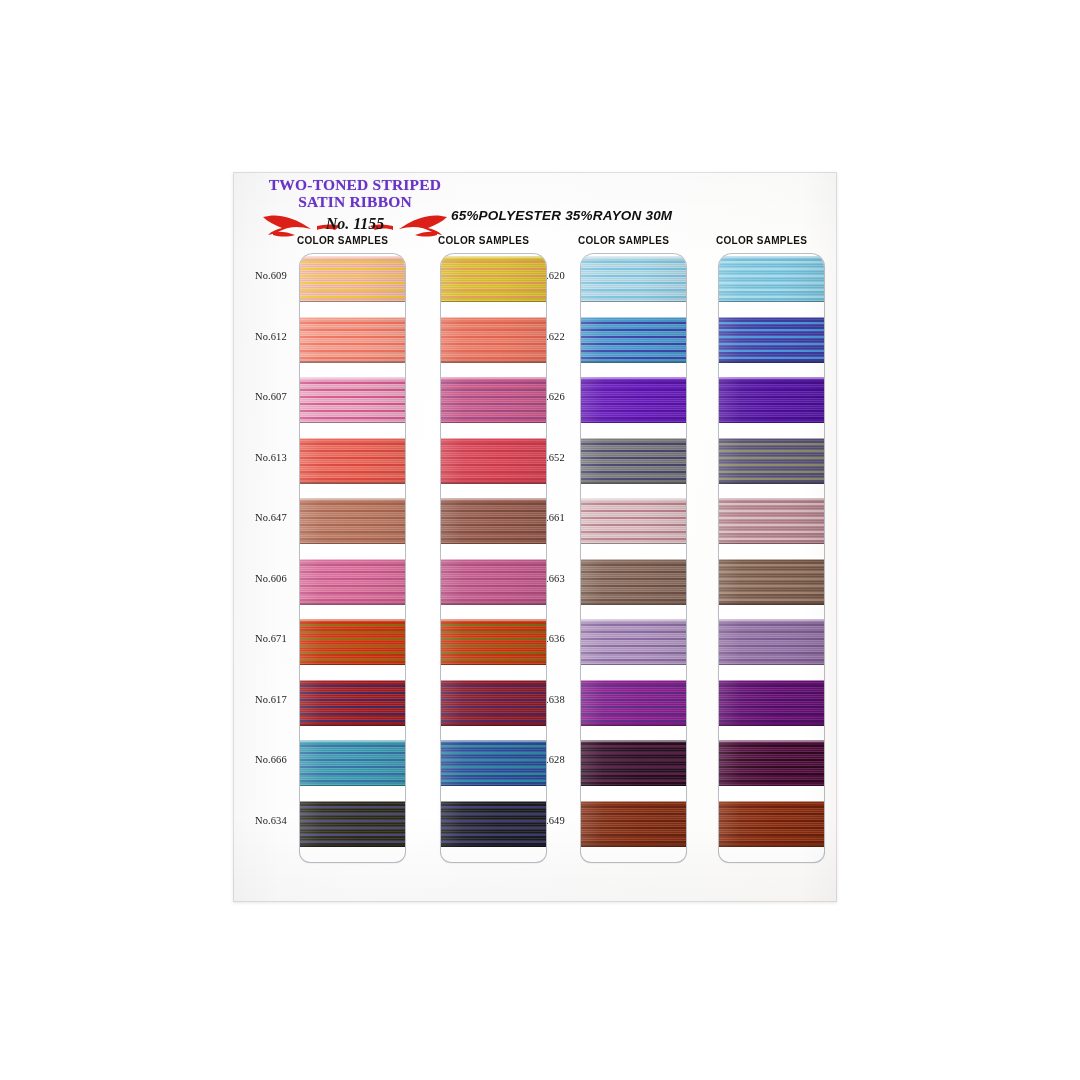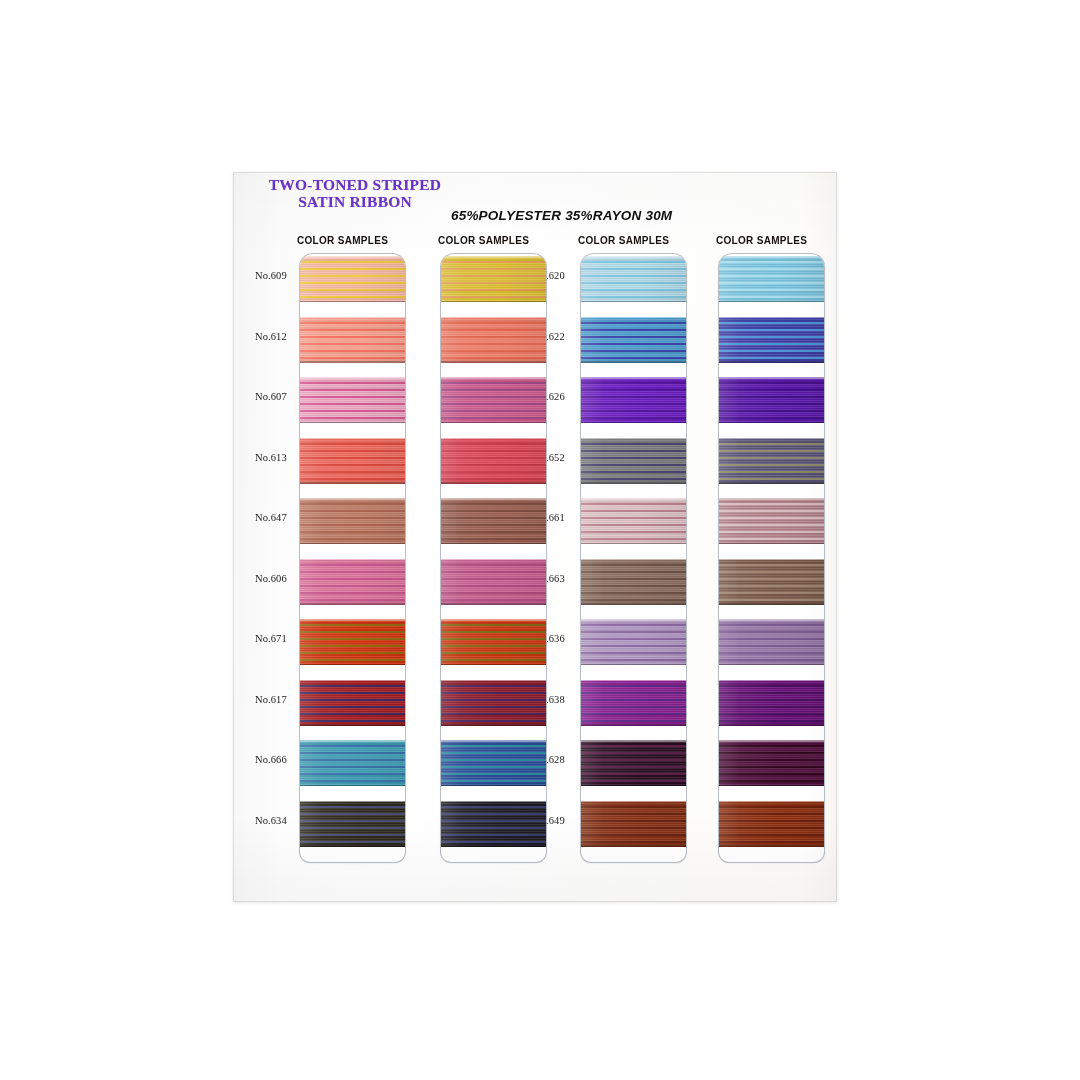--- a/index.html
+++ b/index.html
@@ -189,20 +189,33 @@
 <div id="stage">
 
   <div id="card">
 
     <div id="header">
 
       <div class="title-block">
         <div class="title-line">TWO-TONED STRIPED</div>
         <div class="title-line">SATIN RIBBON</div>
 
+        <div class="ribbon-wrap">
+          <svg class="ribbon-svg" width="200" height="30" viewBox="0 0 200 30">
+            <g fill="#dd1f17">
+              <path d="M8 6 C22 2, 36 6, 48 13 L56 18 C48 16, 40 15, 33 17 C26 19, 20 23, 13 24 C17 20, 22 18, 27 17 C20 14, 13 11, 8 6 Z"></path>
+              <path d="M18 21 C26 20, 33 21, 40 24 C33 26, 25 26, 18 24 Z"></path>
+              <path d="M62 15 C70 13, 78 13, 85 15 L80 19 C73 17, 67 17, 62 19 Z"></path>
+              <path d="M192 6 C178 2, 164 6, 152 13 L144 18 C152 16, 160 15, 167 17 C174 19, 180 23, 187 24 C183 20, 178 18, 173 17 C180 14, 187 11, 192 6 Z"></path>
+              <path d="M182 21 C174 20, 167 21, 160 24 C167 26, 175 26, 182 24 Z"></path>
+              <path d="M138 15 C130 13, 122 13, 115 15 L120 19 C127 17, 133 17, 138 19 Z"></path>
+            </g>
+          </svg>
+          <div class="model-no">No. 1155</div>
+        </div>
       </div>
 
       <div class="composition">65%POLYESTER  35%RAYON   30M</div>
     </div>
 
     <div id="col-heads">
         <div class="col-head" style="left: 64px;">COLOR SAMPLES</div>
         <div class="col-head" style="left: 205px;">COLOR SAMPLES</div>
         <div class="col-head" style="left: 345px;">COLOR SAMPLES</div>
         <div class="col-head" style="left: 483px;">COLOR SAMPLES</div>

